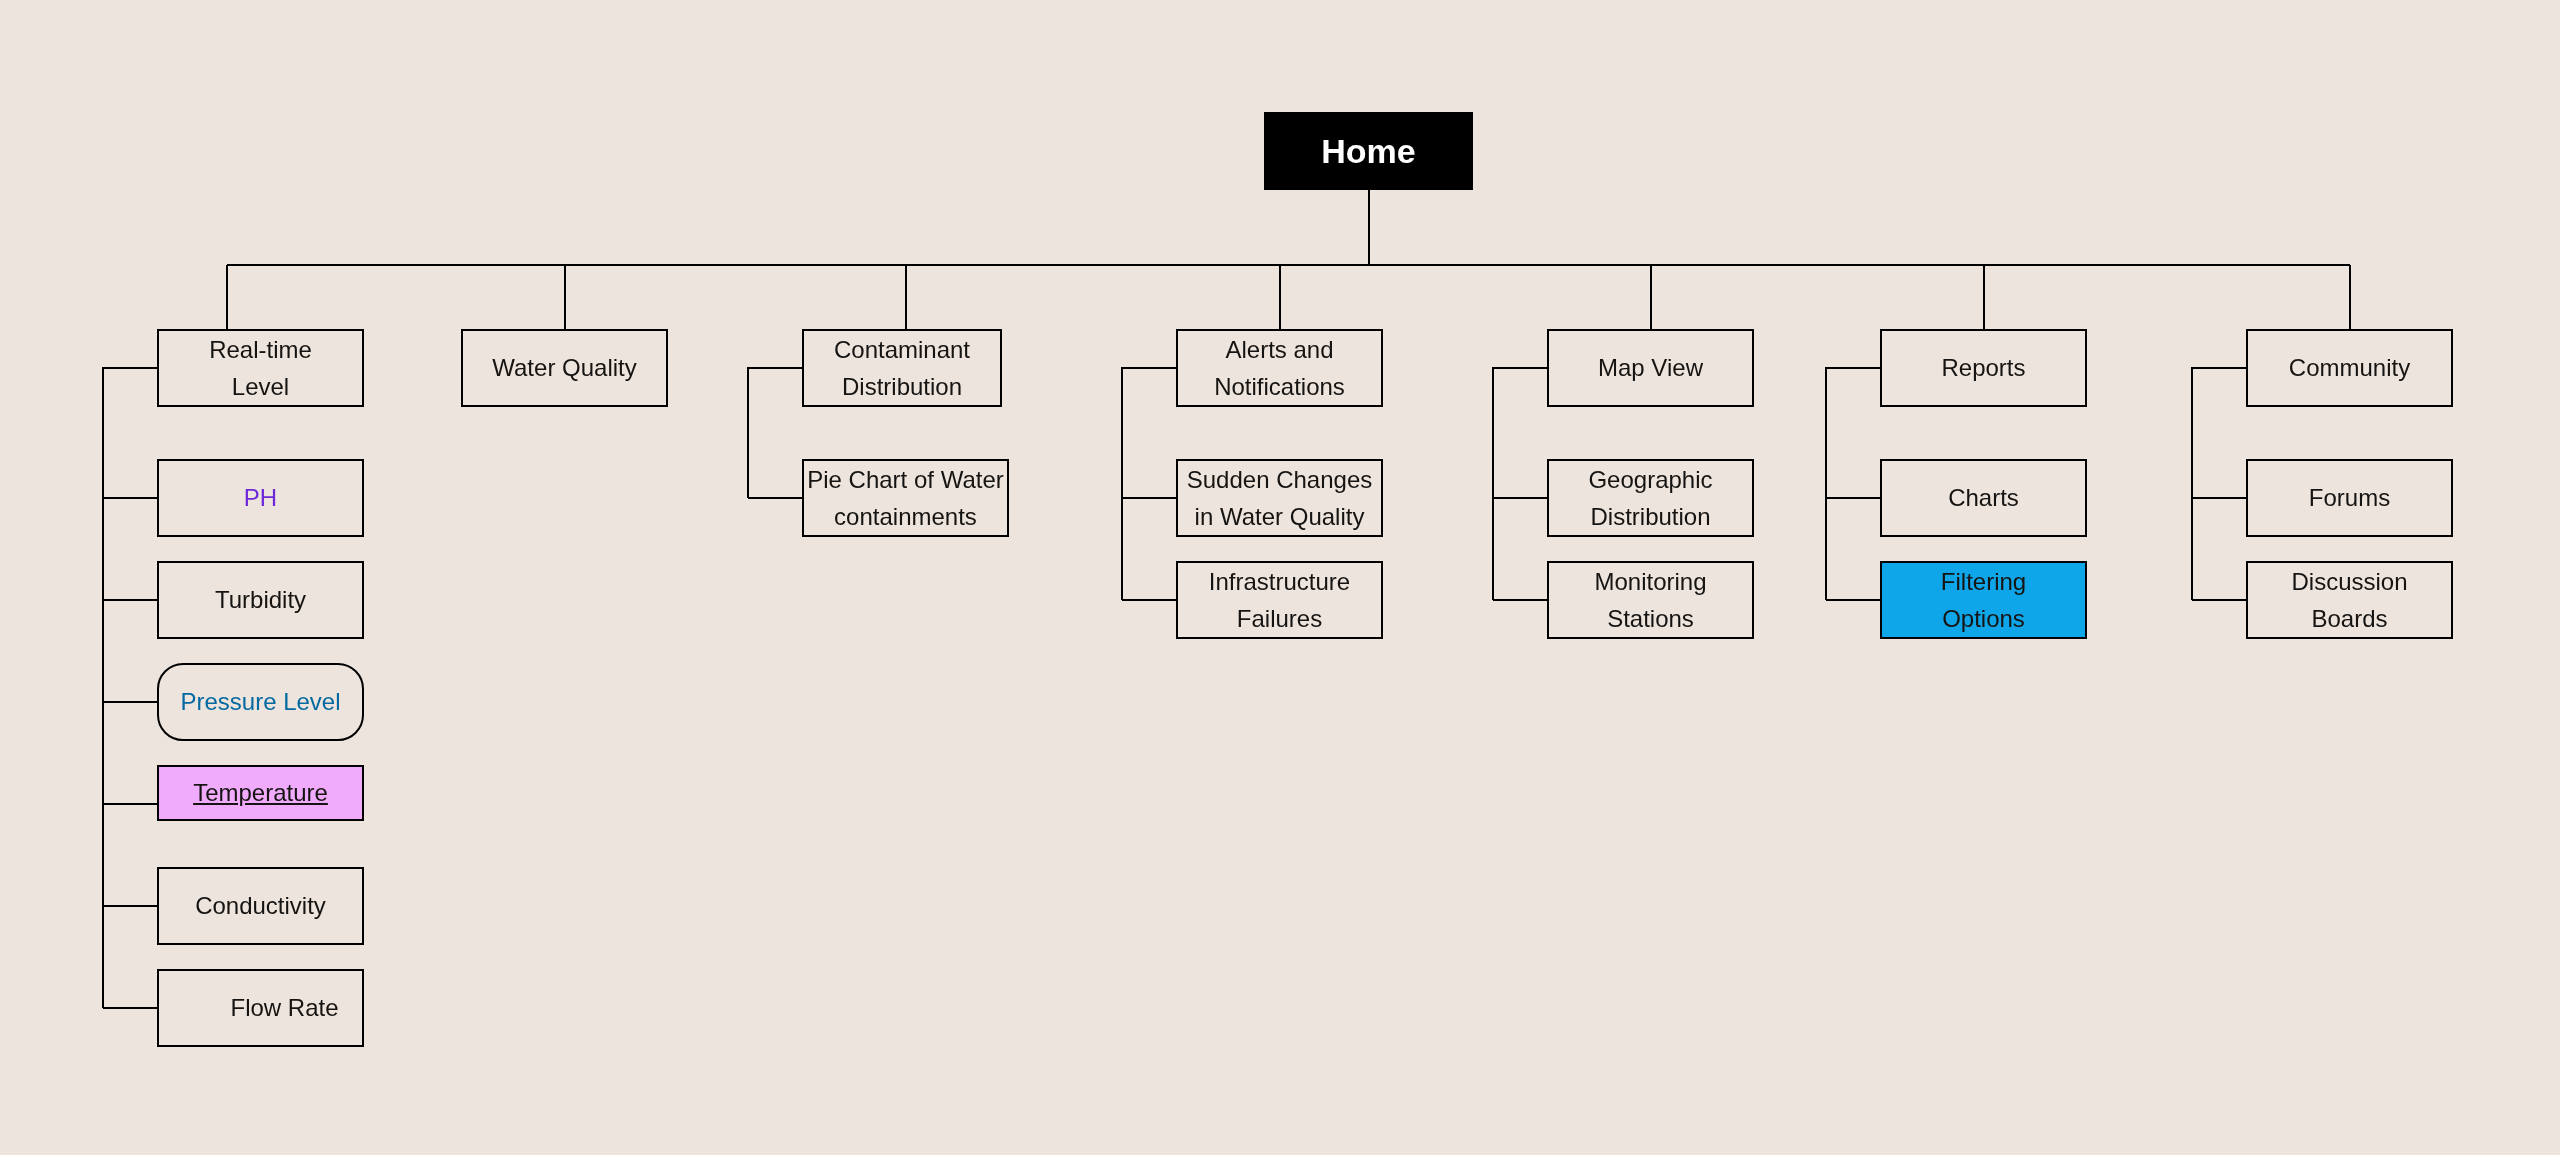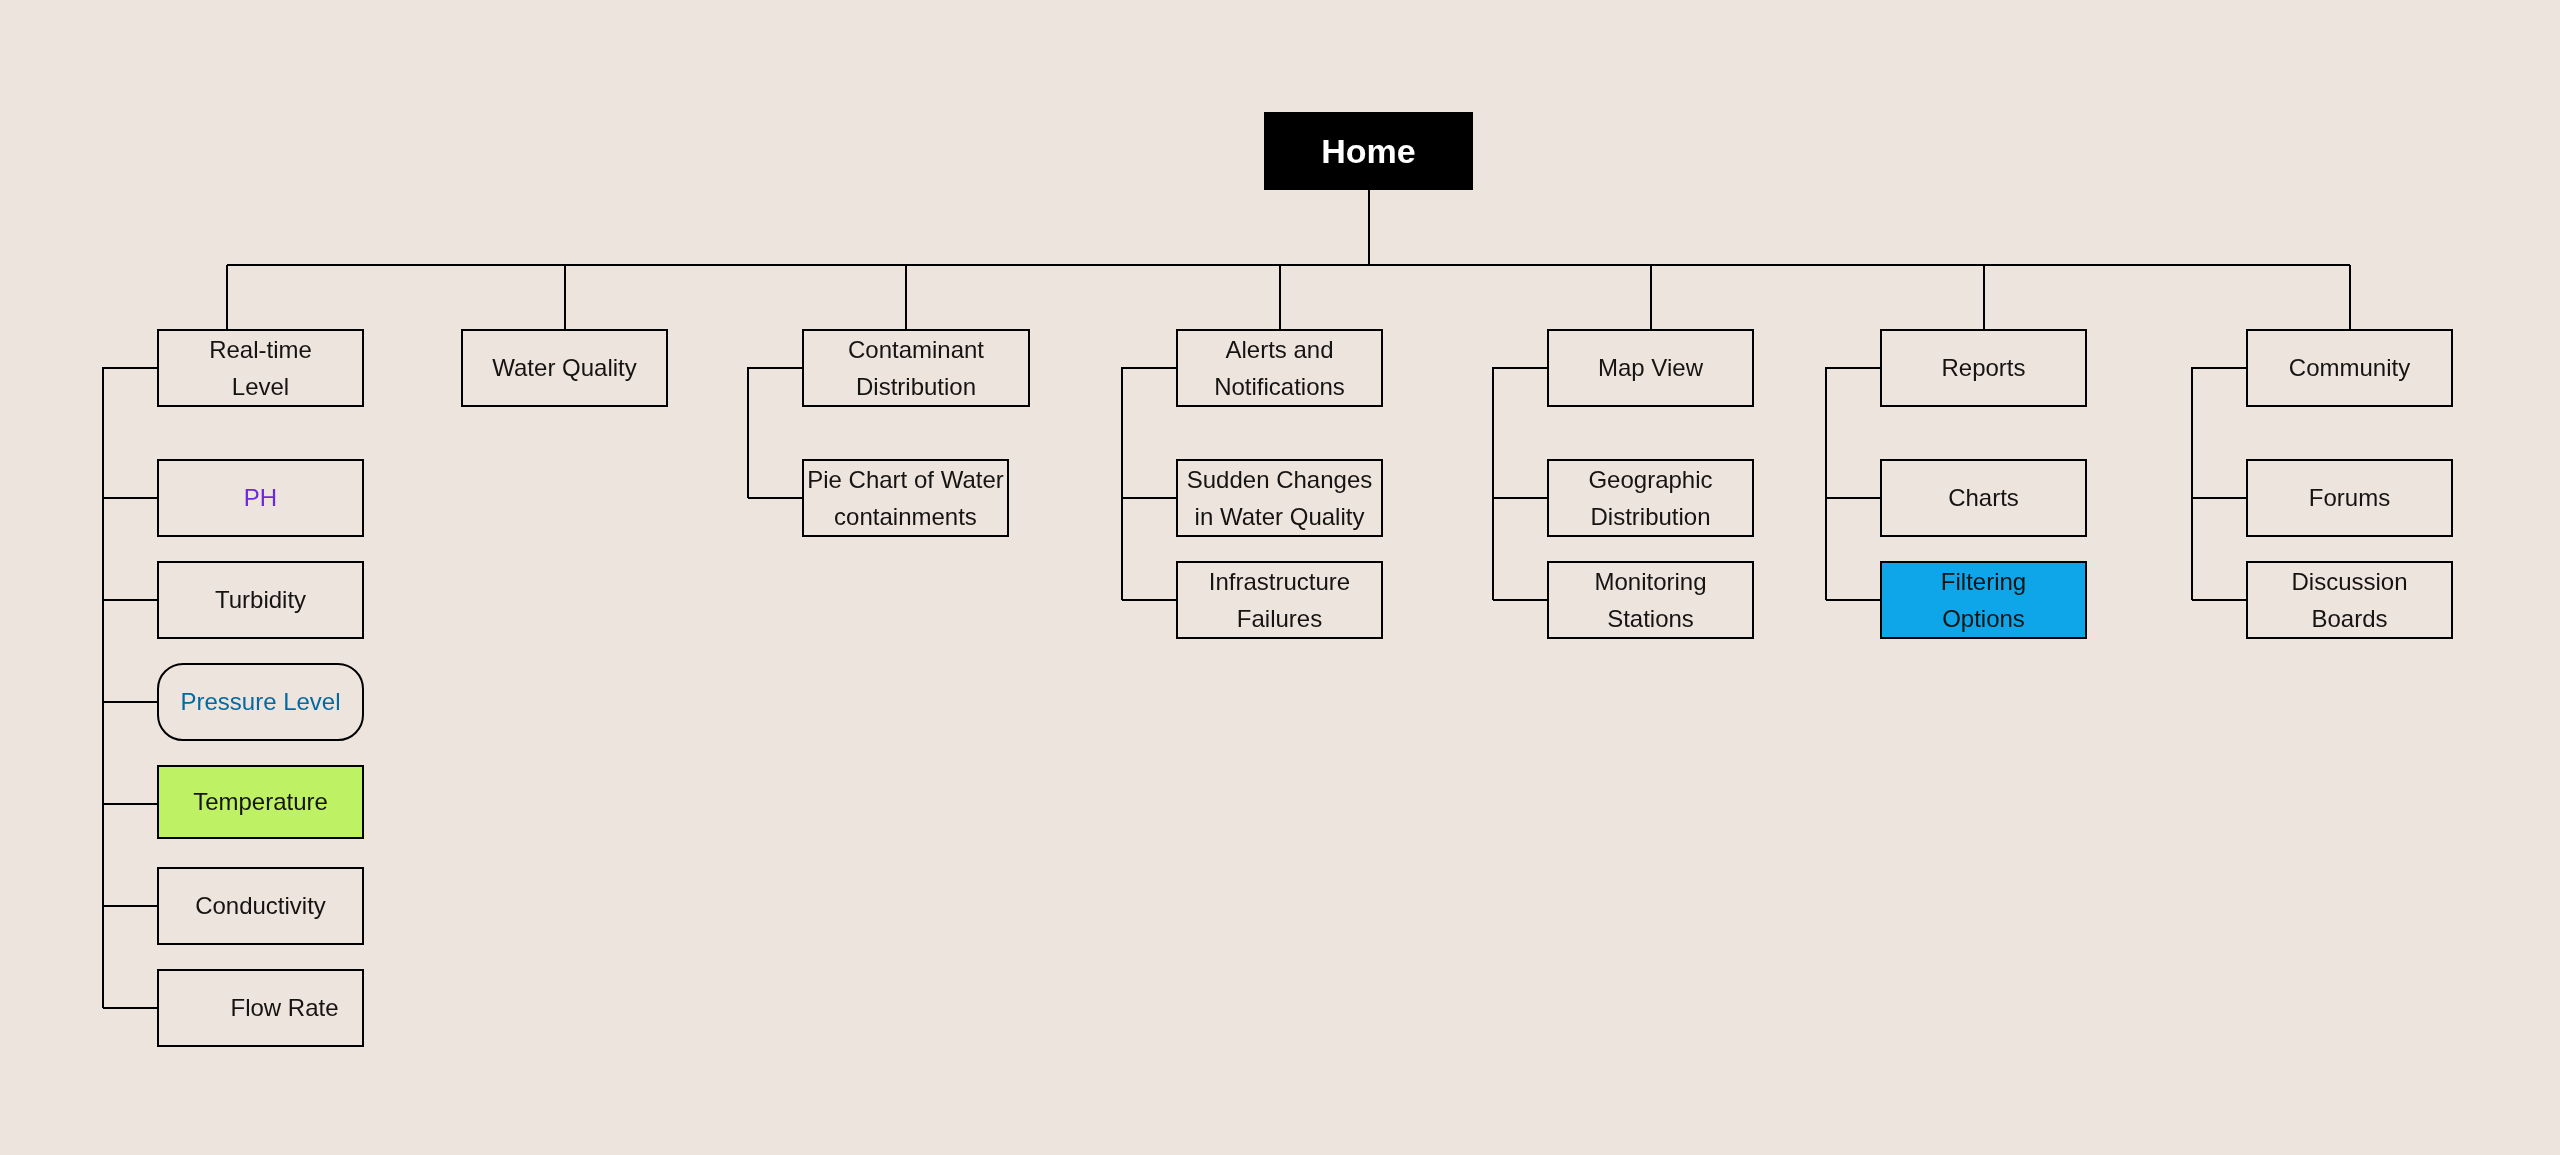--- a/index.html
+++ b/index.html
@@ -63,25 +63,25 @@
       <path d="M 2349.5 265 V 329" fill="none" stroke="#000000" stroke-width="2" shape-rendering="crispEdges"></path>
       <path d="M 2246 368 H 2192 V 600 M 2192 498 H 2246 M 2192 600 H 2246" fill="none" stroke="#000000" stroke-width="2" shape-rendering="crispEdges"></path>
     </svg>
   <div id="nodes">
       <div class="node root" style="left: 1264px; top: 112px; width: 209px; height: 78px; background: rgb(0, 0, 0); color: rgb(255, 255, 255); border-color: rgb(0, 0, 0);">Home</div>
       <div class="node" style="left: 157px; top: 329px; width: 207px; height: 78px; background: rgb(237, 228, 221); border-color: rgb(0, 0, 0); color: rgb(22, 20, 18);">Real-time
 Level</div>
       <div class="node" style="left: 157px; top: 459px; width: 207px; height: 78px; background: rgb(237, 228, 221); border-color: rgb(0, 0, 0); color: #6d28d9;">PH</div>
       <div class="node" style="left: 157px; top: 561px; width: 207px; height: 78px; background: rgb(237, 228, 221); border-color: rgb(0, 0, 0); color: rgb(22, 20, 18);">Turbidity</div>
       <div class="node" style="left: 157px; top: 663px; width: 207px; height: 78px; background: rgb(237, 228, 221); border-color: rgb(0, 0, 0); color: #0369a1; border-radius: 26px;">Pressure Level</div>
-      <div class="node" style="left: 157px; top: 765px; width: 207px; height: 74px; background: #bef264; border-color: rgb(0, 0, 0); color: rgb(22, 20, 18);">Temperature</div>
+      <div class="node" style="left: 157px; top: 765px; width: 207px; height: 56px; background: #f0abfc; border-color: rgb(0, 0, 0); color: rgb(22, 20, 18); text-decoration: underline;">Temperature</div>
       <div class="node" style="left: 157px; top: 867px; width: 207px; height: 78px; background: rgb(237, 228, 221); border-color: rgb(0, 0, 0); color: rgb(22, 20, 18);">Conductivity</div>
       <div class="node" style="left: 157px; top: 969px; width: 207px; height: 78px; background: rgb(237, 228, 221); border-color: rgb(0, 0, 0); color: rgb(22, 20, 18); padding-left: 48px;">Flow Rate</div>
       <div class="node" style="left: 461px; top: 329px; width: 207px; height: 78px; background: rgb(237, 228, 221); border-color: rgb(0, 0, 0); color: rgb(22, 20, 18);">Water Quality</div>
-      <div class="node" style="left: 802px; top: 329px; width: 228px; height: 78px; background: rgb(237, 228, 221); border-color: rgb(0, 0, 0); color: rgb(22, 20, 18);">Contaminant
+      <div class="node" style="left: 802px; top: 329px; width: 200px; height: 78px; background: rgb(237, 228, 221); border-color: rgb(0, 0, 0); color: rgb(22, 20, 18);">Contaminant
 Distribution</div>
       <div class="node" style="left: 802px; top: 459px; width: 207px; height: 78px; background: rgb(237, 228, 221); border-color: rgb(0, 0, 0); color: rgb(22, 20, 18);">Pie Chart of Water
 containments</div>
       <div class="node" style="left: 1176px; top: 329px; width: 207px; height: 78px; background: rgb(237, 228, 221); border-color: rgb(0, 0, 0); color: rgb(22, 20, 18);">Alerts and
 Notifications</div>
       <div class="node" style="left: 1176px; top: 459px; width: 207px; height: 78px; background: rgb(237, 228, 221); border-color: rgb(0, 0, 0); color: rgb(22, 20, 18);">Sudden Changes
 in Water Quality</div>
       <div class="node" style="left: 1176px; top: 561px; width: 207px; height: 78px; background: rgb(237, 228, 221); border-color: rgb(0, 0, 0); color: rgb(22, 20, 18);">Infrastructure
 Failures</div>
       <div class="node" style="left: 1547px; top: 329px; width: 207px; height: 78px; background: rgb(237, 228, 221); border-color: rgb(0, 0, 0); color: rgb(22, 20, 18);">Map View</div>

